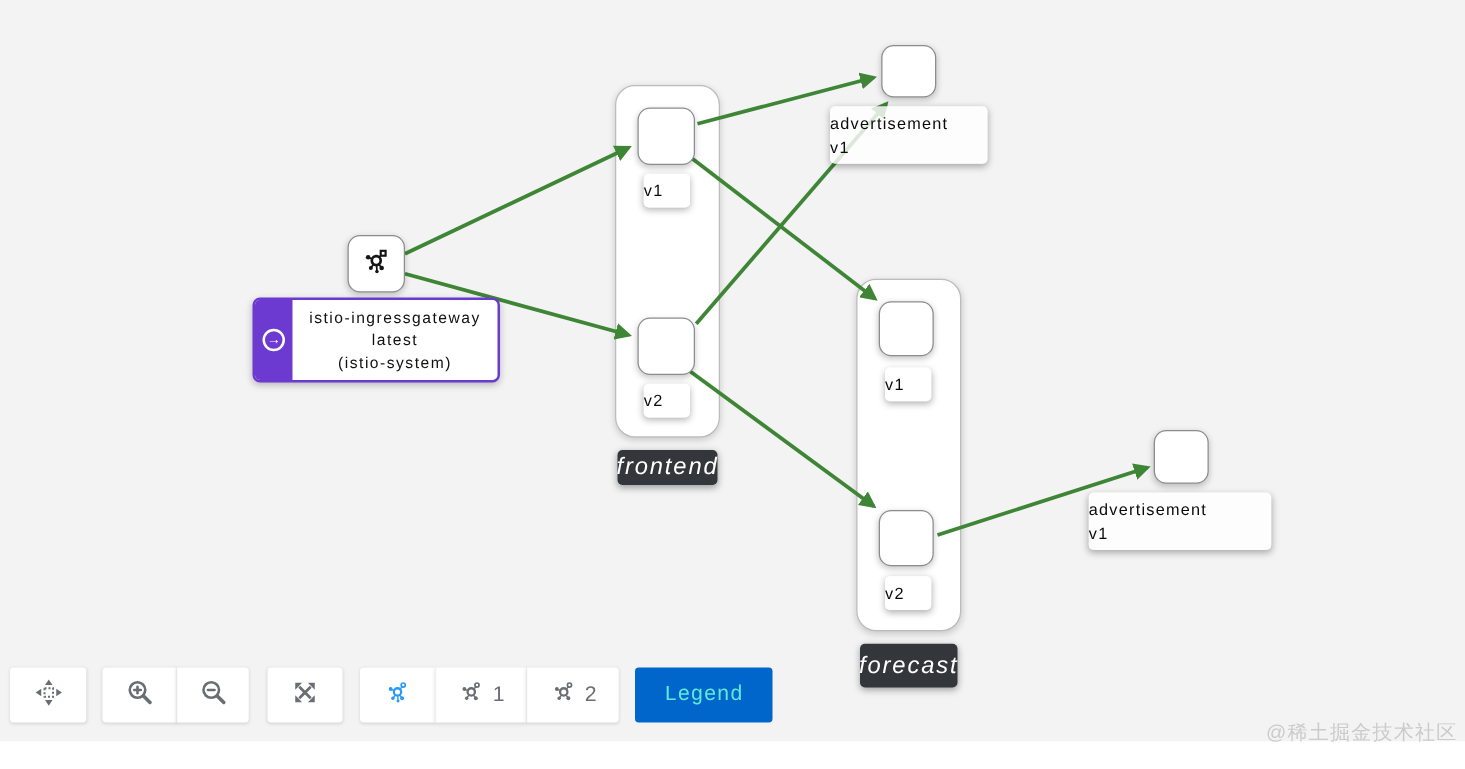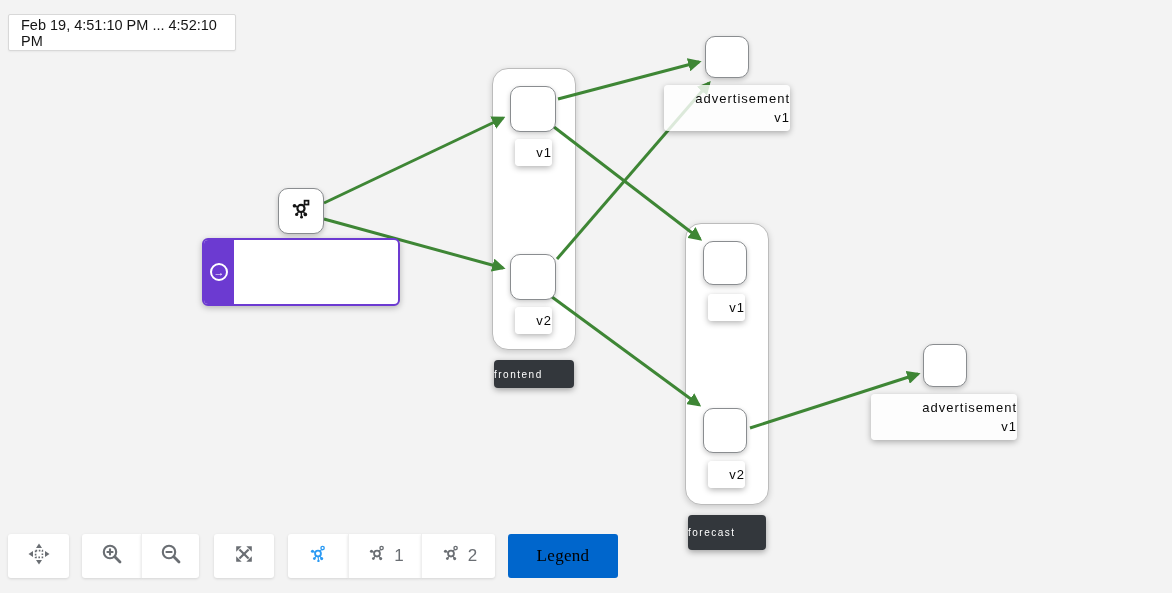--- a/index.html
+++ b/index.html
@@ -27,59 +27,56 @@
   
   .group-box{position:absolute;background:#fff;border:1px solid #bcbcbc;border-radius:16px;
     box-shadow:0 2px 6px rgba(0,0,0,.18);z-index:1;}
 
   
   .node{position:absolute;background:#fff;border:1.3px solid #8a8d90;border-radius:10px;
     box-shadow:0 2px 5px rgba(0,0,0,.22);z-index:3;display:flex;align-items:center;justify-content:center;}
 
   
   .glabel{position:absolute;z-index:4;background:rgba(255,255,255,.82);border-radius:4px;
-    box-shadow:0 2px 6px rgba(0,0,0,.3);display:flex;flex-direction:column;align-items:flex-end;
+    box-shadow:0 2px 6px rgba(0,0,0,.3);display:flex;flex-direction:column;align-items:flex-start;
     justify-content:center;font-size:13px;letter-spacing:1px;color:#0a0a0a;line-height:19px;text-align:center;}
   .grouplabel{position:absolute;z-index:4;background:var(--group-label-bg);color:#fff;border-radius:4px;
-    box-shadow:0 2px 6px rgba(0,0,0,.35);display:flex;align-items:center;
-    font-size:10px;letter-spacing:1.5px;}
+    box-shadow:0 2px 6px rgba(0,0,0,.35);display:flex;align-items:center;justify-content:center;
+    font-size:19px;letter-spacing:1.5px;font-style:italic;}
 
   
   .gw-tip{position:absolute;left:202px;top:238px;width:198px;height:68px;background:#fff;
     border:2px solid var(--accent-purple);border-radius:6px;display:flex;z-index:5;
     box-shadow:0 2px 6px rgba(0,0,0,.25);overflow:hidden;}
   .gw-tip .strip{width:30px;background:var(--accent-purple);display:flex;align-items:center;justify-content:center;}
   .gw-tip .circ{width:18px;height:18px;border:2px solid #fff;border-radius:50%;display:flex;
     align-items:center;justify-content:center;color:#fff;font-size:11px;font-weight:bold;line-height:1;}
   .gw-tip .txt{flex:1;display:flex;flex-direction:column;align-items:center;justify-content:center;
     font-size:12.5px;letter-spacing:1.2px;color:#111;line-height:18px;}
 
   
   .tbtn{position:absolute;top:534px;height:44px;background:#fff;border-radius:3px;
     box-shadow:0 1px 3px rgba(0,0,0,.13);display:flex;align-items:center;justify-content:center;
     color:var(--toolbar-icon-gray);cursor:pointer;z-index:6;}
   .tbtn.join-l{border-top-left-radius:0;border-bottom-left-radius:0;border-left:1px solid #efefef;}
   .tbtn.join-r{border-top-right-radius:0;border-bottom-right-radius:0;}
   .tbtn .num{font-size:17px;margin-left:6px;color:var(--toolbar-icon-gray);}
   .tbtn.active{color:var(--active-icon-blue);}
   .legend-btn{position:absolute;left:508px;top:534px;width:110px;height:44px;background:var(--legend-blue);
-    color:#000000;border:none;border-radius:3px;font-size:17px;font-family:Liberation Serif, serif;
+    color:#5eead4;border:none;border-radius:3px;font-size:17px;font-family:Liberation Mono, monospace;
     display:flex;align-items:center;justify-content:center;cursor:pointer;z-index:6;letter-spacing:.3px;}
 
   .bottom-strip{position:absolute;left:0;top:593px;width:100%;height:22px;background:#fff;z-index:5;}
   .watermark{position:absolute;right:6px;top:576px;font-size:16px;color:#cbcbcb;z-index:7;letter-spacing:1px;}
 </style>
 </head>
 <body>
 
 <div id="canvas">
 
-  <div class="timebar">
-    <span>Feb 19, 4:51:10 PM ... 4:52:10 PM</span>
-  </div>
 
   <div class="group-box" style="left:492px;top:68px;width:84px;height:282px;"></div>
   <div class="group-box" style="left:685px;top:223px;width:84px;height:282px;"></div>
 
   <svg class="edges" width="1172" height="615">
     <defs>
       <marker id="arrow" viewBox="0 0 10 10" refX="8" refY="5" markerWidth="4.5" markerHeight="4.5" orient="auto">
         <path class="ah" d="M0,0 L10,5 L0,10 Z"></path>
       </marker>
     </defs>
@@ -109,20 +106,25 @@
         <circle cx="12.5" cy="19.5" r="1.3" fill="#151515"></circle>
         <rect x="15.3" y="4.3" width="3.6" height="3.6" fill="#fff" stroke="#151515" stroke-width="1.6"></rect>
       </svg>
     </span>
   </div>
 
   <div class="gw-tip">
     <div class="strip">
       <span class="circ">→</span>
     </div>
+    <div class="txt">
+      <span>istio-ingressgateway</span>
+      <span>latest</span>
+      <span>(istio-system)</span>
+    </div>
   </div>
 
   <div class="node" style="left:510px;top:86px;width:46px;height:46px;"></div>
   <div class="glabel" style="left:515px;top:139px;width:37px;height:27px;">
     <span>v1</span>
   </div>
   <div class="node" style="left:510px;top:254px;width:46px;height:46px;"></div>
   <div class="glabel" style="left:515px;top:307px;width:37px;height:27px;">
     <span>v2</span>
   </div>
@@ -253,14 +255,15 @@
       </svg>
     </span>
     <span class="num">2</span>
   </div>
 
   <button class="legend-btn">
     <span>Legend</span>
   </button>
 
   <div class="bottom-strip"></div>
+  <div class="watermark">@稀土掘金技术社区</div>
 
 </div>
 
 </body></html>

